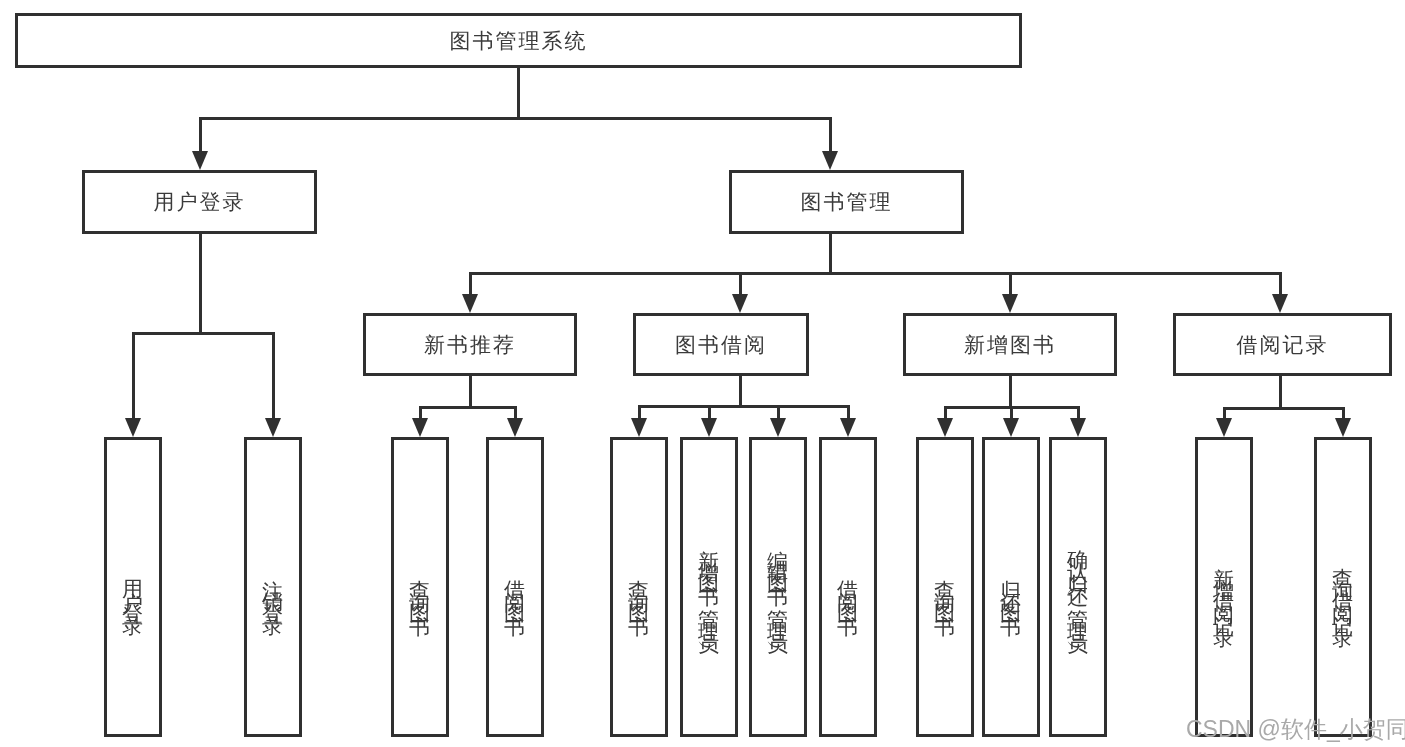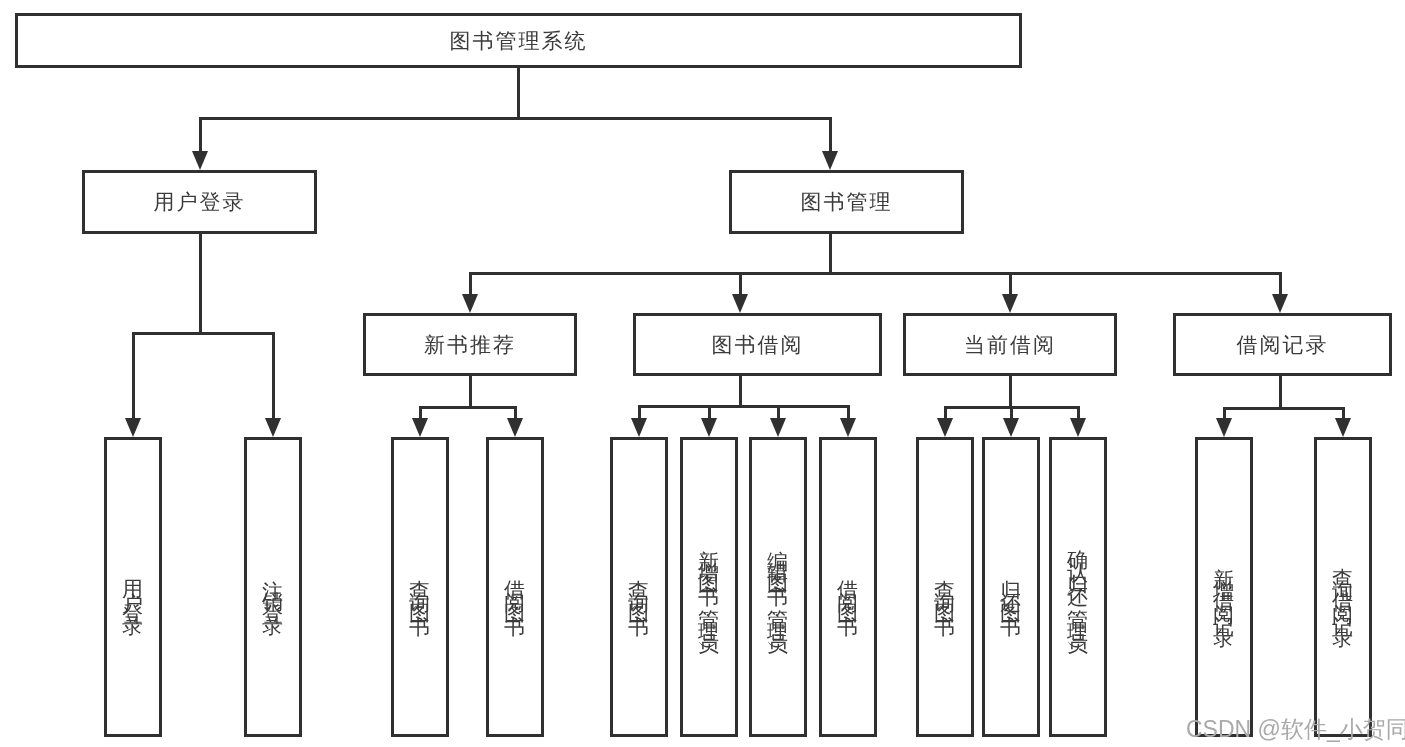--- a/index.html
+++ b/index.html
@@ -119,25 +119,25 @@
     </div>
     <div class="node" style="left: 82px; top: 170px; width: 235px; height: 64px;">
       <span class="node-label">用户登录</span>
     </div>
     <div class="node" style="left: 712px; top: 170px; width: 235px; height: 64px; margin-left: 17px;">
       <span class="node-label">图书管理</span>
     </div>
     <div class="node" style="left: 363px; top: 313px; width: 214px; height: 63px;">
       <span class="node-label">新书推荐</span>
     </div>
-    <div class="node" style="left: 633px; top: 313px; width: 249px; height: 63px;">
+    <div class="node" style="left: 633px; top: 313px; width: 176px; height: 63px;">
       <span class="node-label">图书借阅</span>
     </div>
     <div class="node" style="left: 903px; top: 313px; width: 214px; height: 63px;">
-      <span class="node-label">当前借阅</span>
+      <span class="node-label">新增图书</span>
     </div>
     <div class="node" style="left: 1173px; top: 313px; width: 219px; height: 63px; font-family: Liberation Mono, monospace;">
       <span class="node-label">借阅记录</span>
     </div>
     <div class="node vertical" style="left: 104px; top: 437px; width: 58px; height: 300px;">
       <span class="node-label">用户登录</span>
     </div>
     <div class="node vertical" style="left: 244px; top: 437px; width: 58px; height: 300px;">
       <span class="node-label">注销登录</span>
     </div>

